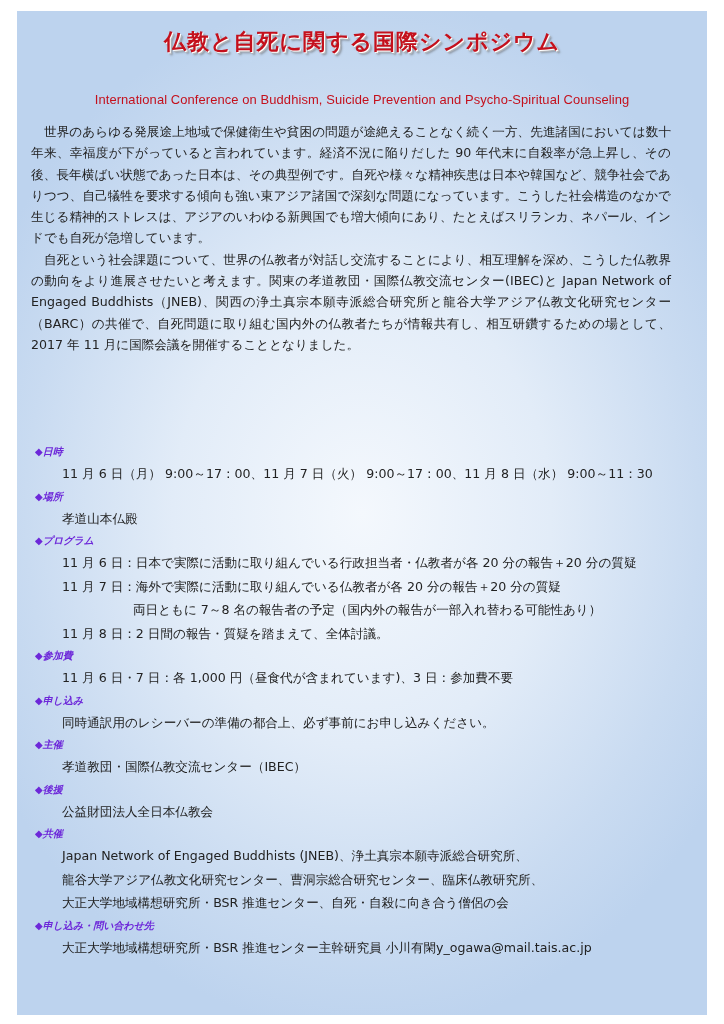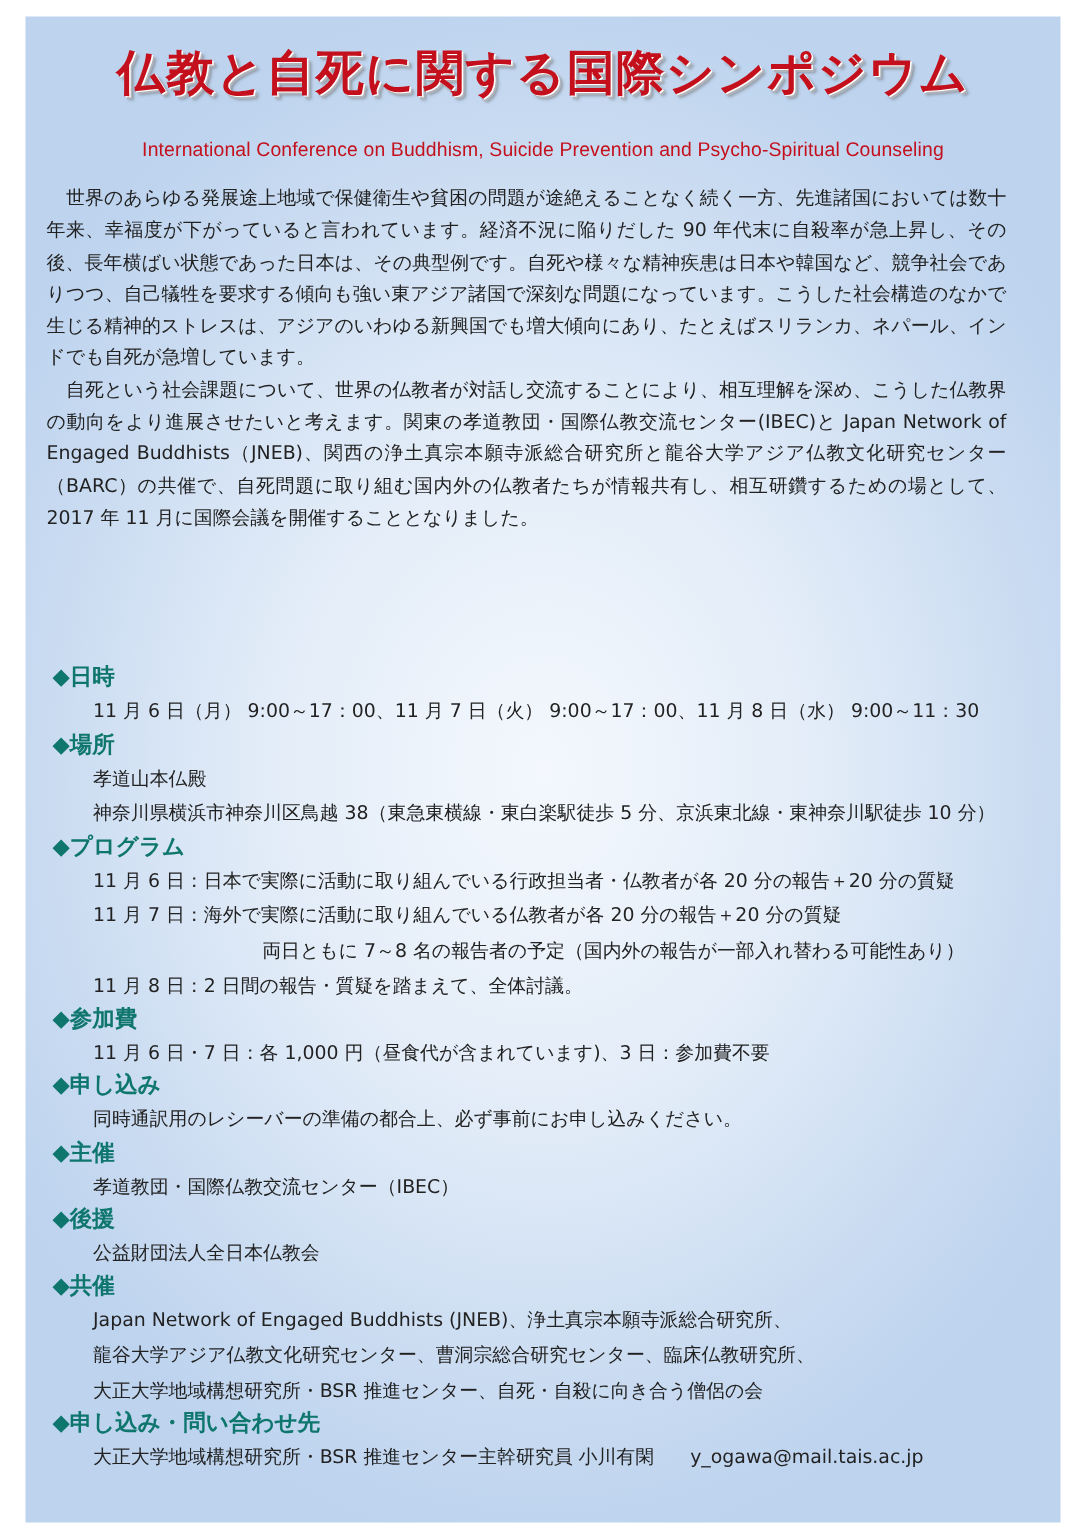--- a/index.html
+++ b/index.html
@@ -3,42 +3,42 @@
 <meta charset="utf-8">
 <style>
   html, body { margin: 0; padding: 0; background: #ffffff; }
   body { width: 724px; height: 1024px; position: relative; overflow: hidden; }
   .panel {
     position: absolute; left: 17px; top: 11px; width: 690px; height: 1004px;
     background: radial-gradient(ellipse 420px 520px at 50% 50%, #f4f8fd 0%, #e2ecf8 45%, #c9dbf1 80%, #bdd3ee 100%);
   }
   .title {
     position: absolute; left: 0; top: 16px; width: 690px; text-align: center;
-    font-family: "DejaVu Sans", sans-serif; font-weight: bold; font-size: 32px;
+    font-family: "DejaVu Sans", sans-serif; font-weight: bold; font-size: 22px;
     color: #c4101c; letter-spacing: 1px;
     text-shadow: 1px 1px 0 #ffffff, 2px 2px 0 #b0b4ba, 3px 3px 2px rgba(90,90,90,0.5);
     margin: 0;
   }
   .subtitle {
     position: absolute; left: 0; top: 81px; width: 690px; text-align: center;
     font-family: "Liberation Sans", sans-serif; font-size: 13.2px; color: #c4101c;
     letter-spacing: 0.1px; transform: scaleX(0.98);
   }
   .body {
     position: absolute; left: 31px; top: 121px; width: 640px;
     font-family: "DejaVu Sans", sans-serif; font-size: 12.6px; color: #222;
     line-height: 21.3px;
   }
   .body p { margin: 0; text-indent: 13px; text-align: justify; }
   .sections { position: absolute; left: 35px; top: 441px; width: 650px;
     font-family: "DejaVu Sans", sans-serif; font-size: 12.6px; color: #222; }
-  .sec-h { font-weight: bold; color: #0f766e; height: 21px; line-height: 21px; font-size: 15px; }
+  .sec-h { font-weight: bold; color: #6d28d9; height: 21px; line-height: 21px; font-size: 10px; font-style: italic; }
   .sec-line { height: 23.5px; line-height: 23.5px; padding-left: 27px; white-space: nowrap; }
-  .sec-line.indent2 { padding-left: 98px; text-align: center; }
-  .email { margin-left: 24px; }
+  .sec-line.indent2 { padding-left: 98px; }
+  .email { }
 </style>
 </head>
 <body>
 
 <div class="panel">
   <h1 class="title">仏教と自死に関する国際シンポジウム</h1>
   <div class="subtitle">International Conference on Buddhism, Suicide Prevention and Psycho-Spiritual Counseling</div>
 </div>
 
 <div class="body">
@@ -47,21 +47,20 @@
 </div>
 
 <div class="sections">
   <div>
     <div class="sec-h">◆日時</div>
     <div class="sec-line">11 月 6 日（月） 9:00～17：00、11 月 7 日（火） 9:00～17：00、11 月 8 日（水） 9:00～11：30</div>
   </div>
   <div>
     <div class="sec-h">◆場所</div>
     <div class="sec-line">孝道山本仏殿</div>
-    <div class="sec-line">神奈川県横浜市神奈川区鳥越 38（東急東横線・東白楽駅徒歩 5 分、京浜東北線・東神奈川駅徒歩 10 分）</div>
   </div>
   <div>
     <div class="sec-h">◆プログラム</div>
     <div class="sec-line">11 月 6 日：日本で実際に活動に取り組んでいる行政担当者・仏教者が各 20 分の報告＋20 分の質疑</div>
     <div class="sec-line">11 月 7 日：海外で実際に活動に取り組んでいる仏教者が各 20 分の報告＋20 分の質疑</div>
     <div class="sec-line indent2">両日ともに 7～8 名の報告者の予定（国内外の報告が一部入れ替わる可能性あり）</div>
     <div class="sec-line">11 月 8 日：2 日間の報告・質疑を踏まえて、全体討議。</div>
   </div>
   <div>
     <div class="sec-h">◆参加費</div>

